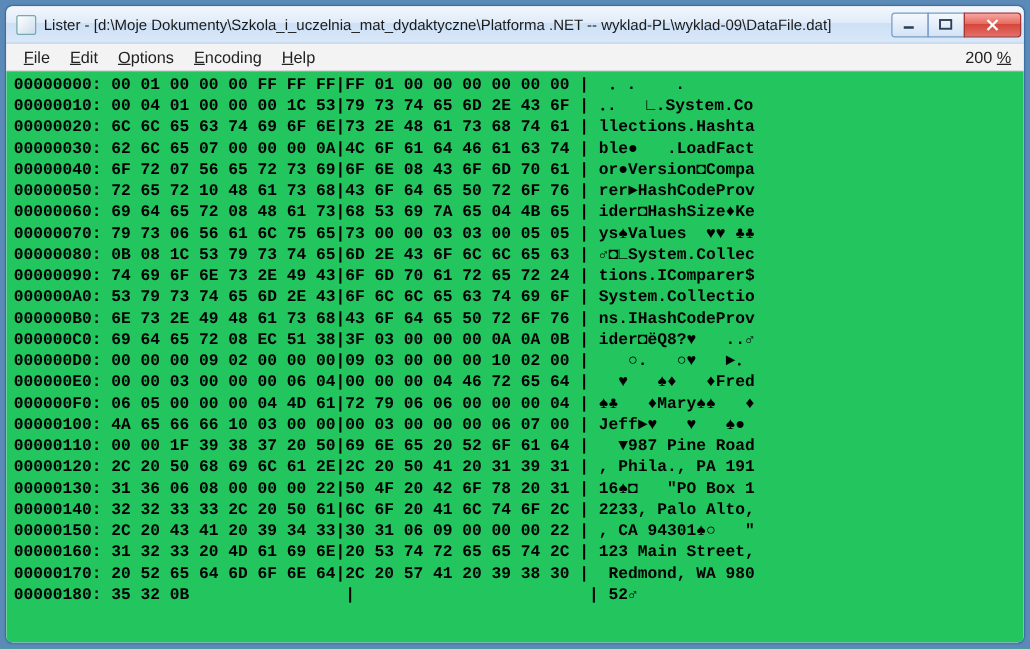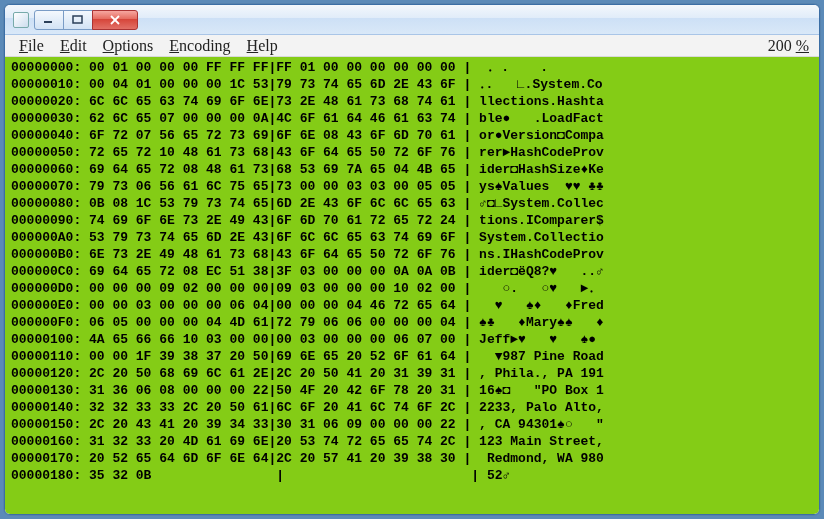--- a/index.html
+++ b/index.html
@@ -63,51 +63,51 @@
   }
   .ctrlbtn svg { width: 12px; height: 10px; }
 
   .menubar {
     height: 22px;
     background: #f3f3f3;
     border-bottom: 1px solid #d9d9d9;
     display: flex;
     align-items: center;
     padding: 0 6px;
-    font-size: 16px;
+    font-size: 13px;
     color: #222;
-    font-family: Liberation Serif, serif;
   }
   .menuitem { padding: 2px 8px; cursor: default; }
   .menuitem u { text-decoration: underline; }
   .menubar .spacer { flex: 1 1 auto; }
   .zoom { padding: 2px 4px; }
 
   .content {
     flex: 1 1 auto;
     overflow: auto;
-    background: #84cc16;
+    background: #22c55e;
   }
   .hex {
     font-family: "Courier New", monospace;
     font-size: 13px;
     line-height: 17px;
     white-space: pre;
     color: #000;
     padding: 2px 6px;
     font-weight: bold;
   }
 </style>
 </head>
 <body>
 
 <div class="window">
 
   <div class="titlebar">
     <div class="icon"></div>
+    <div class="title">Lister - [d:\Moje Dokumenty\Szkola_i_uczelnia_mat_dydaktyczne\Platforma .NET -- wyklad-PL\wyklad-09\DataFile.dat]</div>
     <div class="ctrlbtns">
       <div class="ctrlbtn min">
         <svg viewBox="0 0 12 10">
             <rect x="1" y="6" width="8" height="2" fill="#2b3f59"></rect>
           </svg>
       </div>
       <div class="ctrlbtn max">
         <svg viewBox="0 0 12 10">
             <rect x="1" y="1" width="9" height="7" fill="none" stroke="#2b3f59" stroke-width="1.5"></rect>
           </svg>

